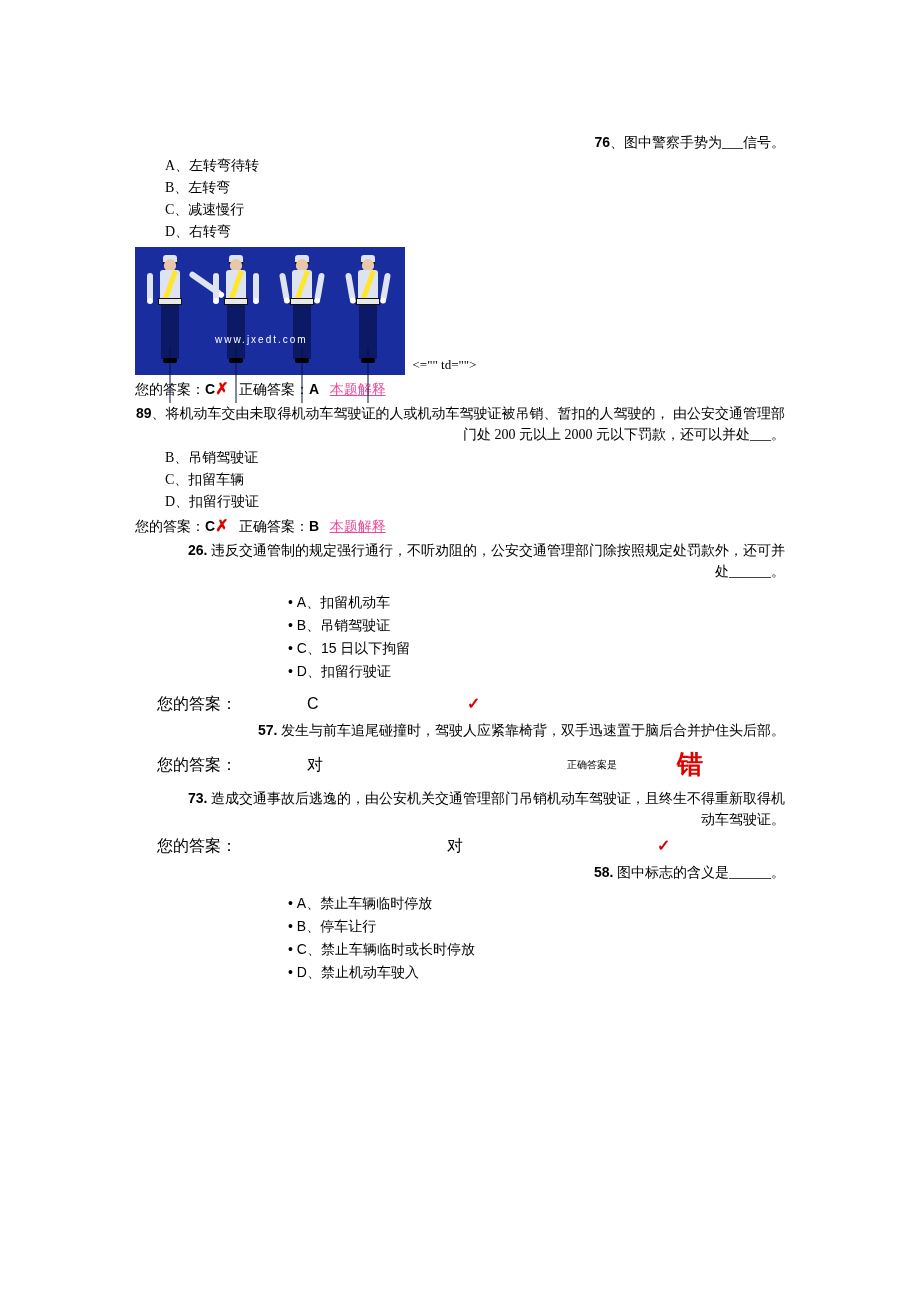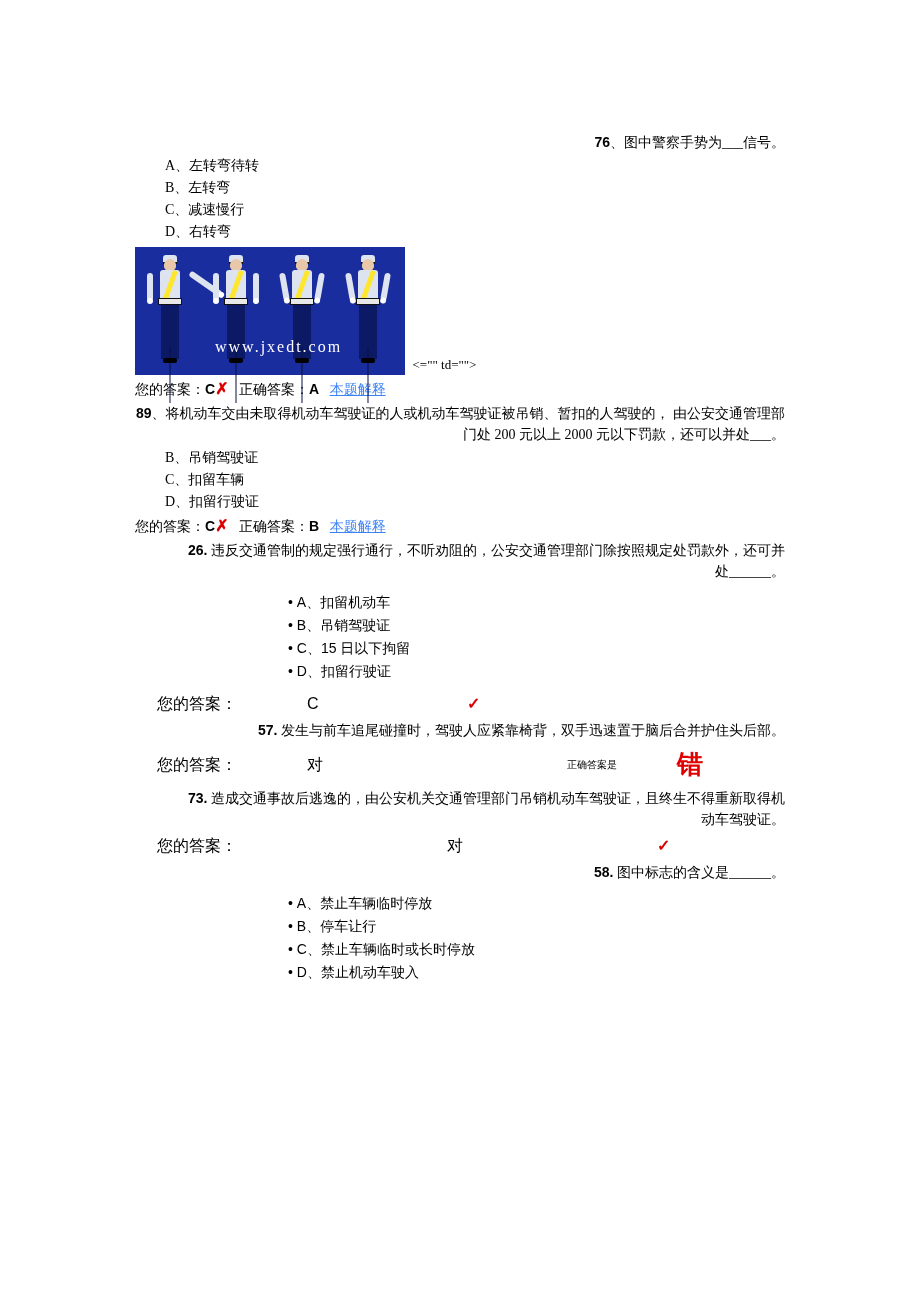--- a/index.html
+++ b/index.html
@@ -14,37 +14,37 @@
   }
   .question-text { margin: 2px 0; text-align: right; }
   .bold { font-weight: bold; font-family: Arial, sans-serif; }
   .options-indent { padding-left: 30px; }
   .option-line { margin: 1px 0; white-space: pre; }
   .answer-line { margin: 2px 0; }
   .answer-line .bold { font-family: "Microsoft YaHei", SimHei, sans-serif; }
   .x-mark { color: #d00; font-weight: bold; font-size: 16px; }
   .check-mark { color: #d00; font-size: 16px; font-weight: bold; }
   .wrong-big { color: #e00000; font-size: 26px; font-weight: bold; font-family: "Microsoft YaHei", SimHei, sans-serif; }
-  a.explain { color: #3b82f6; text-decoration: underline; }
+  a.explain { color: #ec4899; text-decoration: underline; }
   .img-box {
     width: 270px;
     height: 128px;
     background: #1a2d9e;
     position: relative;
     display: inline-block;
     vertical-align: bottom;
     margin-top: 4px;
   }
   .watermark {
     position: absolute;
-    bottom: 16px;
+    bottom: 28px;
     left: 80px;
     color: #fff;
-    font-family: Liberation Serif, serif;
-    font-size: 16px;
+    font-family: Liberation Sans, sans-serif;
+    font-size: 10px;
     letter-spacing: 2px;
     white-space: nowrap;
     z-index: 3;
   }
   .police {
     position: absolute;
     bottom: 6px;
     width: 42px;
     height: 110px;
   }

